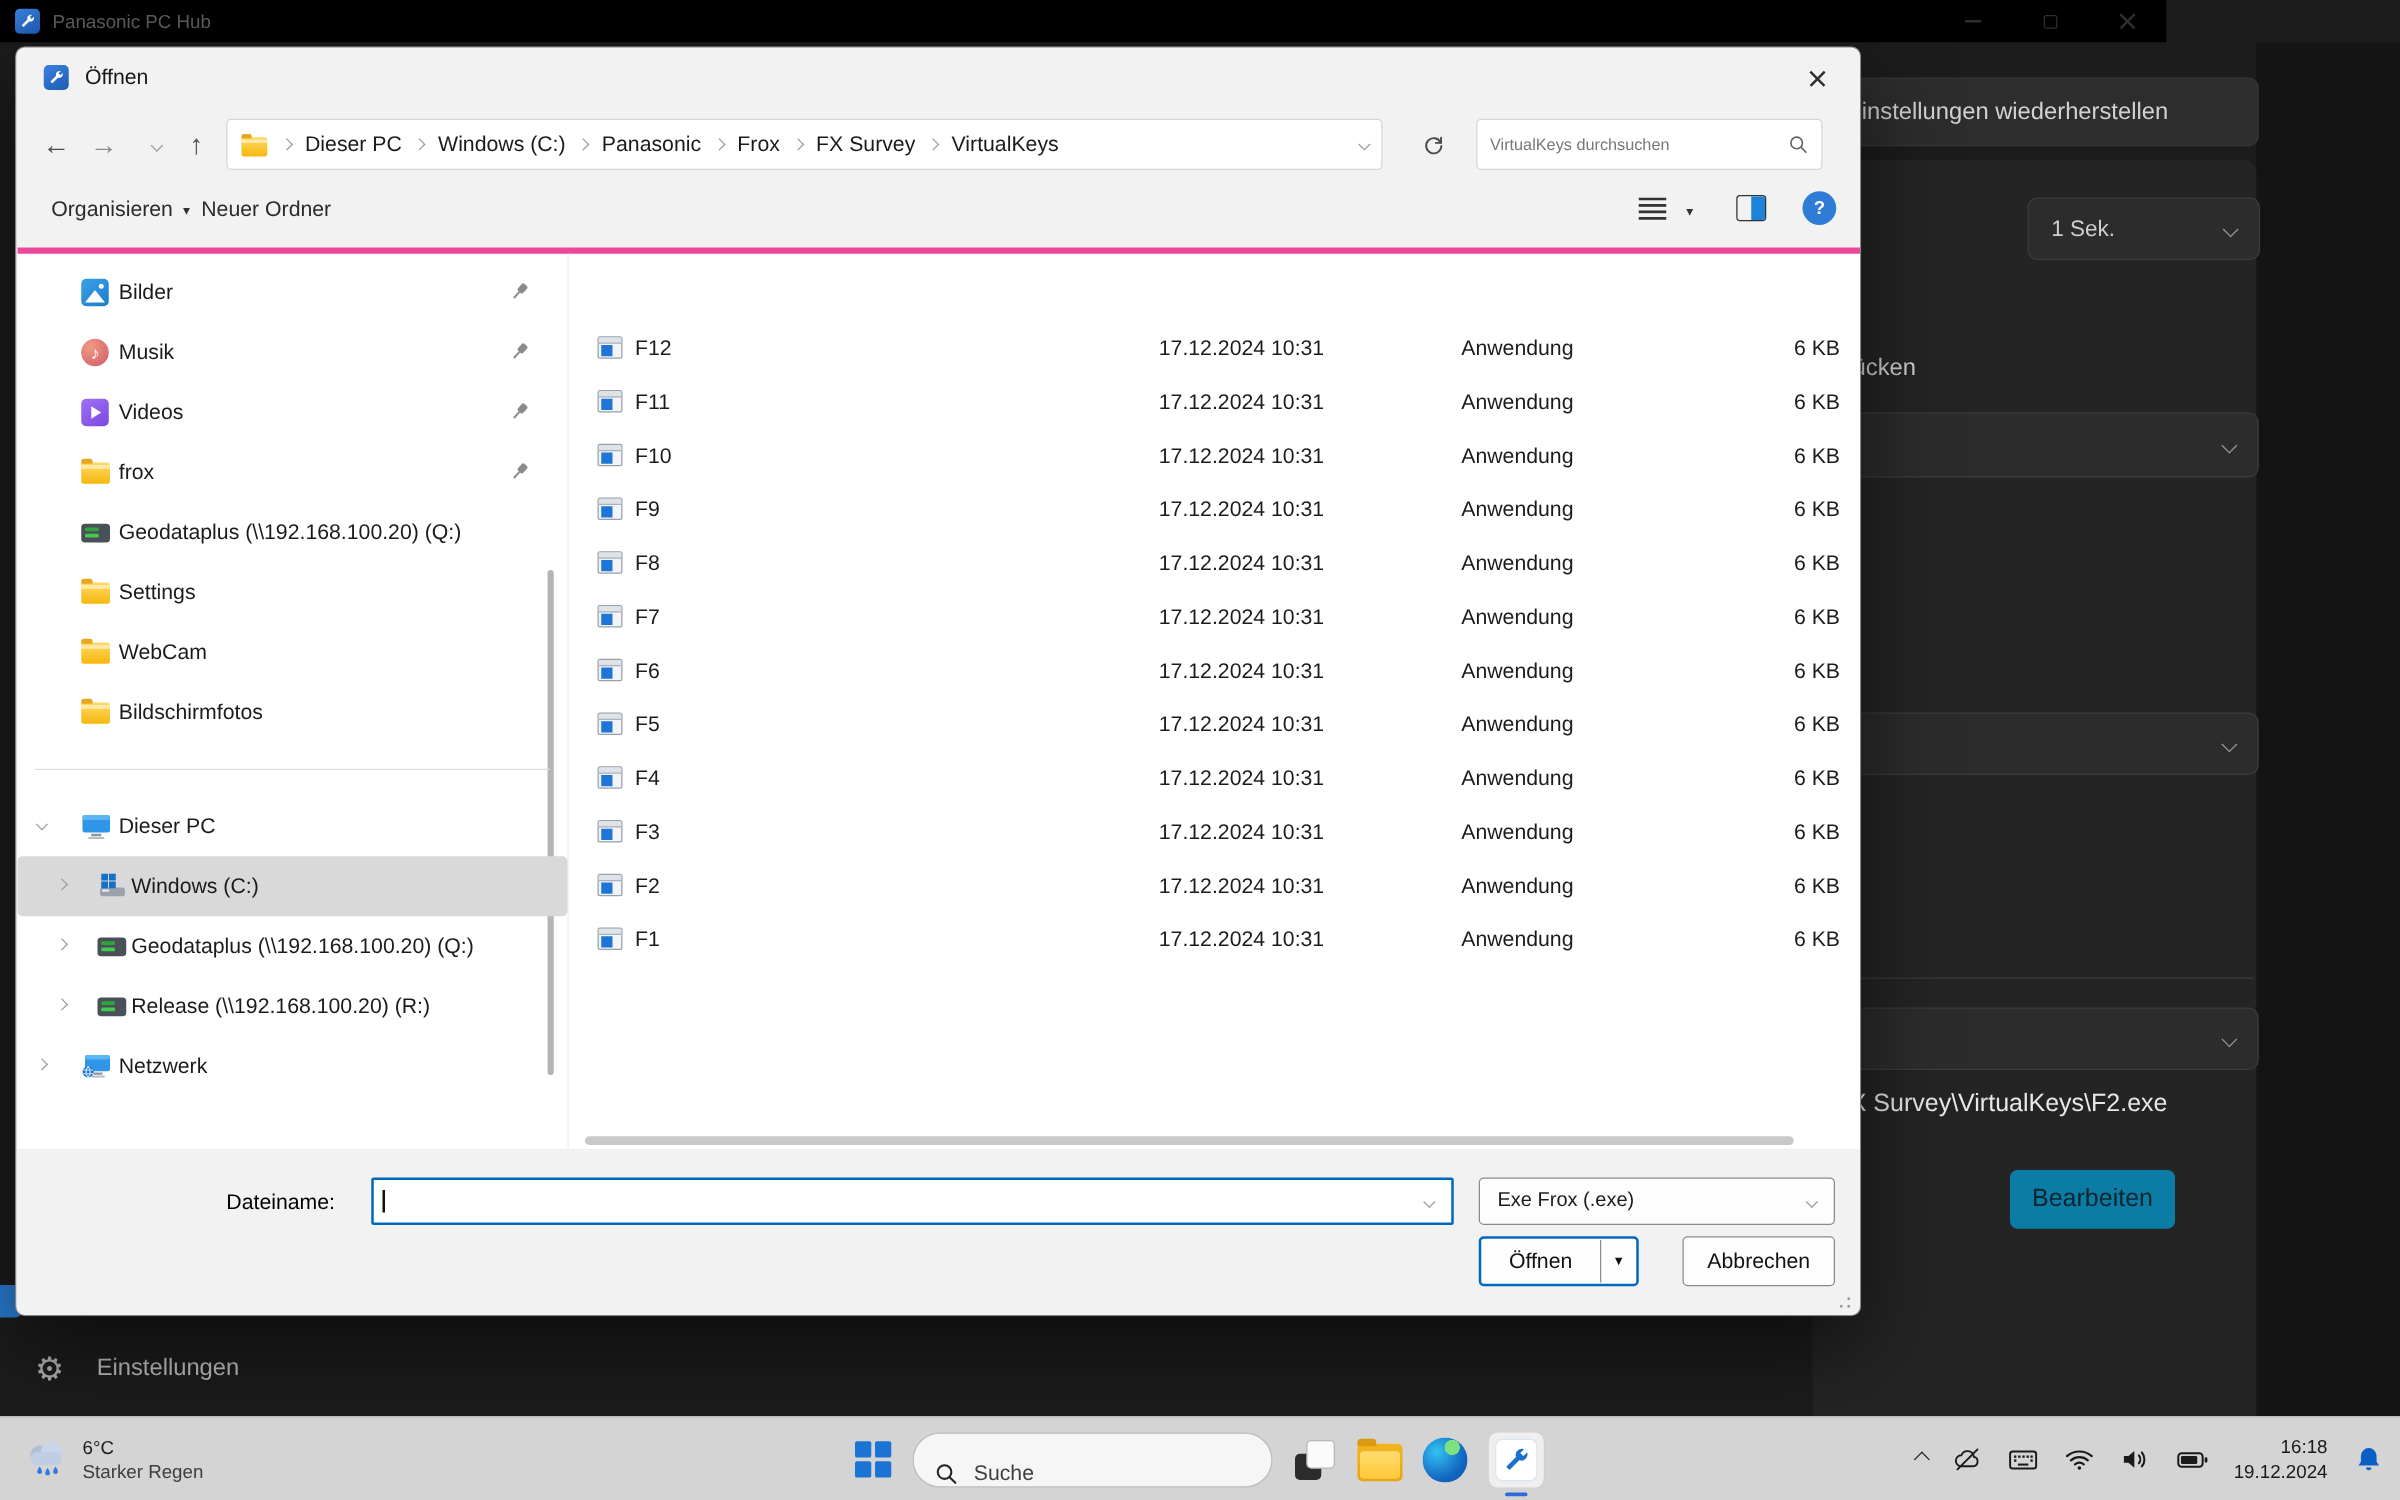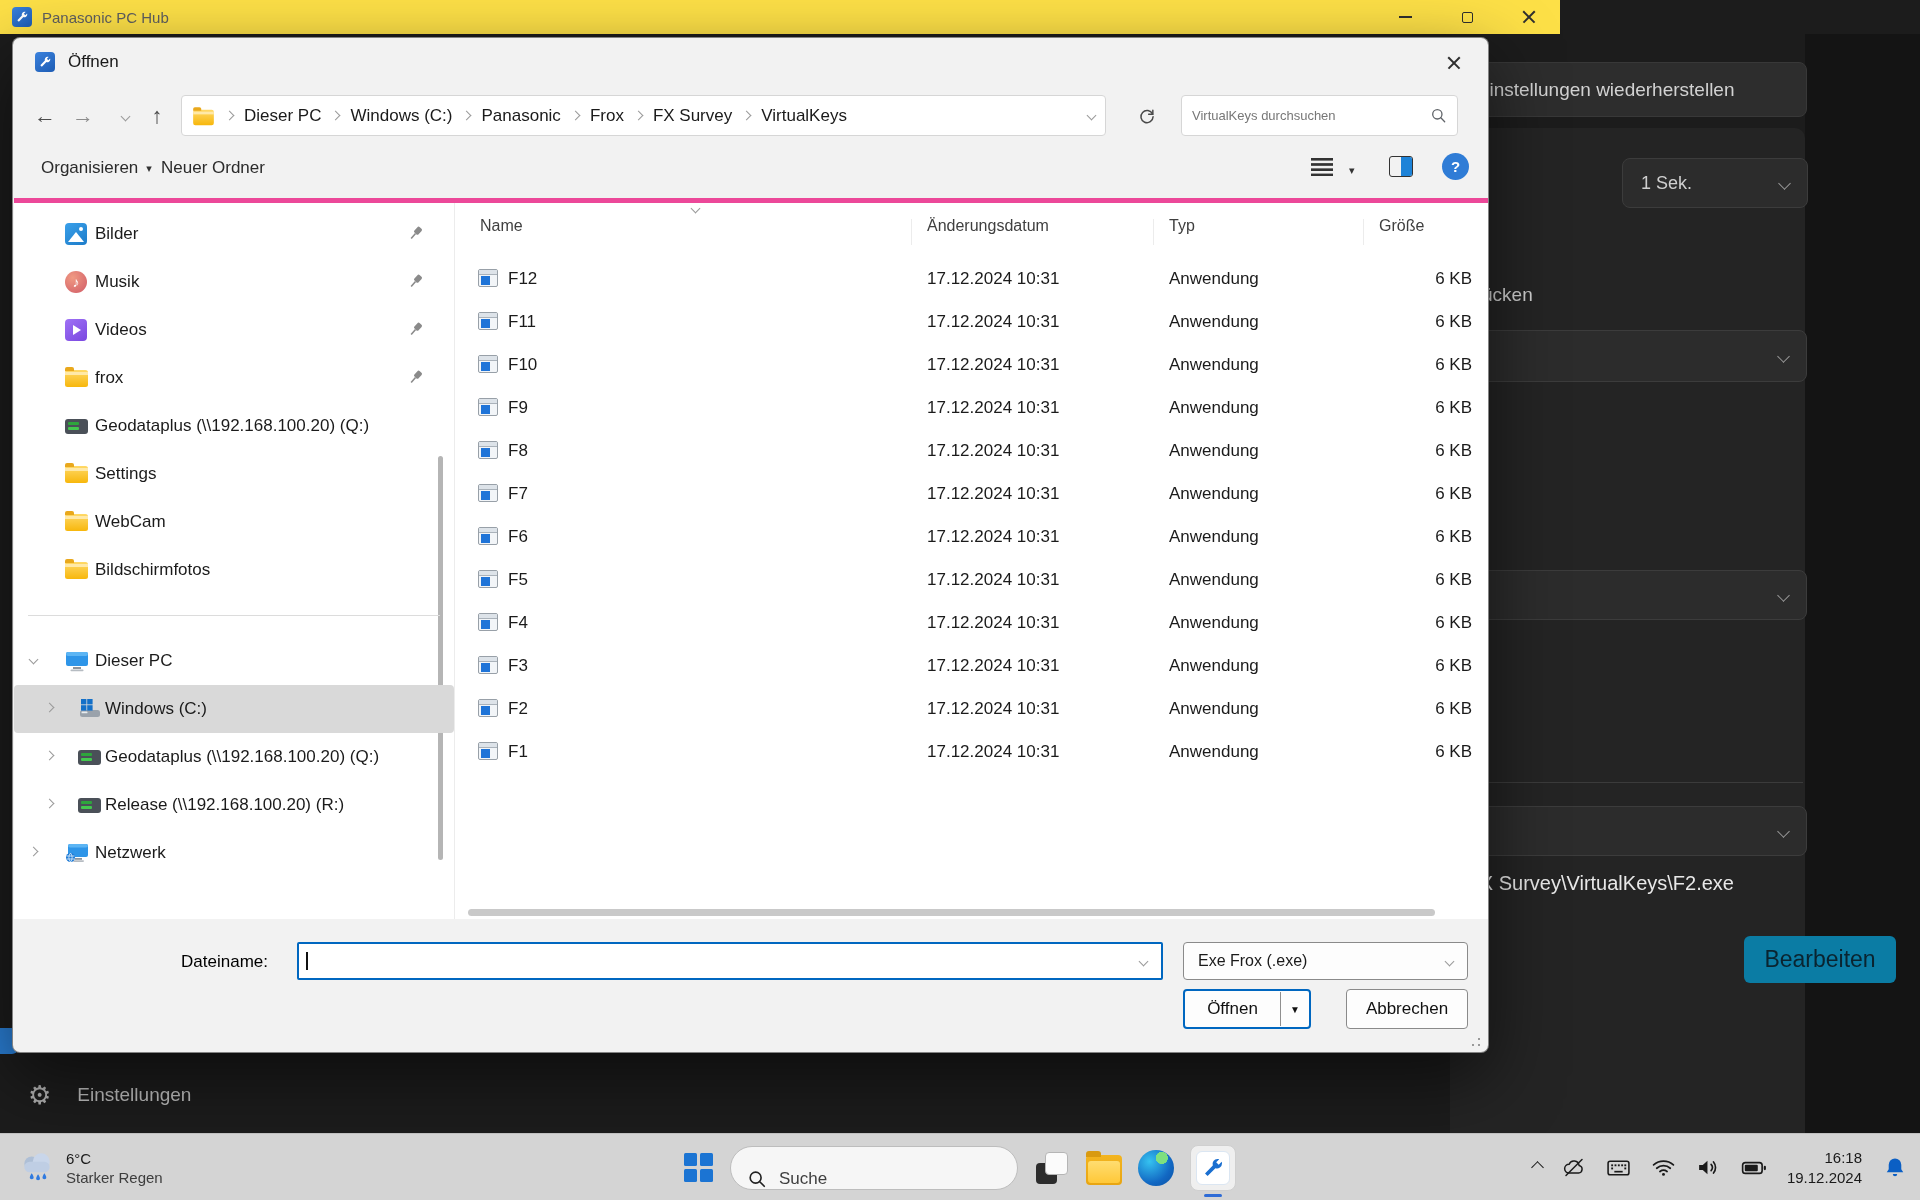--- a/index.html
+++ b/index.html
@@ -1,21 +1,21 @@
 <!DOCTYPE html>
 <html><head>
 <meta charset="utf-8">
 <style>
   * { margin:0; padding:0; box-sizing:border-box; }
   html,body { width:1920px; height:1200px; background:#111; }
   body { font-family:"Liberation Sans", sans-serif; color:#1a1a1a; }
   #screen { position:relative; width:1920px; height:1200px; overflow:hidden; background:#1c1c1c; }
 
   
-  .titlebar { position:absolute; left:0; top:0; width:1560px; height:34px; background:#fde047; display:flex; align-items:center; padding-left:12px; gap:10px; }
+  .titlebar { position:absolute; left:0; top:0; width:1733px; height:34px; background:#000000; display:flex; align-items:center; padding-left:12px; gap:10px; }
   .titlebar .t-title { font-size:15px; color:#5f5f5f; }
   .winctls { position:absolute; right:0; top:0; height:34px; display:flex; }
   .wc { width:62px; height:34px; display:flex; align-items:center; justify-content:center; position:relative; }
   .wc-min-bar { width:13px; height:2px; background:#2f2f2f; }
   .wc-max-box { width:11px; height:11px; border:1.6px solid #2f2f2f; border-radius:2px; }
   .xglyph { position:relative; width:14px; height:14px; }
   .xglyph::before,.xglyph::after { content:""; position:absolute; left:-1px; top:6px; width:16px; height:1.7px; background:#2f2f2f; }
   .xglyph::before{ transform:rotate(45deg);} .xglyph::after{ transform:rotate(-45deg);}
 
   
@@ -24,21 +24,21 @@
   .app-panel { position:absolute; left:1450px; top:94px; right:115px; bottom:0; background:#242424; border-top-right-radius:10px; }
   .app-restore { position:absolute; left:1455px; top:28px; width:352px; height:55px; background:#2d2d2d; border:1px solid #383838; border-radius:8px; color:#d2d2d2; font-size:19px; display:flex; align-items:center; padding-left:6px; }
   .dd { position:absolute; background:#2c2c2c; border:1px solid #3c3c3c; border-radius:8px; display:flex; align-items:center; justify-content:space-between; padding:0 18px; color:#cfcfcf; font-size:18px; }
   .dd-interval { left:1622px; top:124px; width:186px; height:50px; }
   .dd-1 { left:1455px; top:296px; width:352px; height:52px; }
   .dd-2 { left:1455px; top:536px; width:352px; height:50px; }
   .dd-3 { left:1455px; top:772px; width:352px; height:50px; }
   .app-sep { position:absolute; left:1455px; top:748px; width:348px; height:1px; background:#3b3b3b; }
   .app-press { position:absolute; left:1462px; top:250px; color:#cfcfcf; font-size:19px; }
   .app-path { position:absolute; left:1462px; top:838px; color:#e8e8e8; font-size:20px; }
-  .app-edit { position:absolute; left:1744px; top:902px; width:152px; height:47px; background:#0b7ca4; border:none; border-radius:6px; color:#0a2430; font-size:23px; display:flex; align-items:center; justify-content:center; }
+  .app-edit { position:absolute; left:1608px; top:902px; width:132px; height:47px; background:#0b7ca4; border:none; border-radius:6px; color:#0a2430; font-size:20px; display:flex; align-items:center; justify-content:center; }
   .app-settings { position:absolute; left:28px; top:1041px; height:40px; display:flex; align-items:center; gap:26px; color:#bdbdbd; font-size:19px; }
   .gear-glyph { font-size:26px; color:#aFaFaF; line-height:1; }
   .app-sliver { position:absolute; left:-8px; top:994px; width:26px; height:26px; border-radius:6px; background:#2a7fd6; }
 
   
   .cv { display:inline-block; width:9px; height:9px; border-right:1.8px solid #9a9a9a; border-bottom:1.8px solid #9a9a9a; transform:rotate(45deg); }
   .cv.small { width:7px; height:7px; }
   .cv.right { transform:rotate(-45deg); }
   .cv.up { transform:rotate(-135deg); }
 
@@ -395,30 +395,20 @@
               <rect x="3" y="2" width="20" height="3.6" rx="2" fill="#5cb5f4"></rect>
               <rect x="10" y="16" width="7" height="1.8" fill="#8d949c"></rect>
               <rect x="8" y="18.3" width="11" height="1.6" rx="0.8" fill="#b6bcc2"></rect>
               <circle cx="5.5" cy="15.5" r="4.5" fill="#1f7ad4"></circle>
               <path d="M1.6 14h7.8M1.6 17h7.8M5.5 11a7 7 0 0 1 0 9M5.5 11a7 7 0 0 0 0 9" stroke="#cfe6fa" stroke-width="0.9" fill="none"></path>
             </svg>
           <span class="lbl">Netzwerk</span>
         </div>
       </div>
 
-      <div class="fhead">
-        <i class="cv small sortchev"></i>
-        <span class="hname">Name</span>
-        <span class="hline" style="left:897px"></span>
-        <span class="hdate">Änderungsdatum</span>
-        <span class="hline" style="left:1139px"></span>
-        <span class="htype">Typ</span>
-        <span class="hline" style="left:1349px"></span>
-        <span class="hsize">Größe</span>
-      </div>
 
       <div class="frows">
         <div class="frow">
             <span class="fi ico-exe"></span>
             <span class="fn">F12</span>
             <span class="fd">17.12.2024 10:31</span>
             <span class="ft">Anwendung</span>
             <span class="fs">6 KB</span>
           </div>
         <div class="frow">

